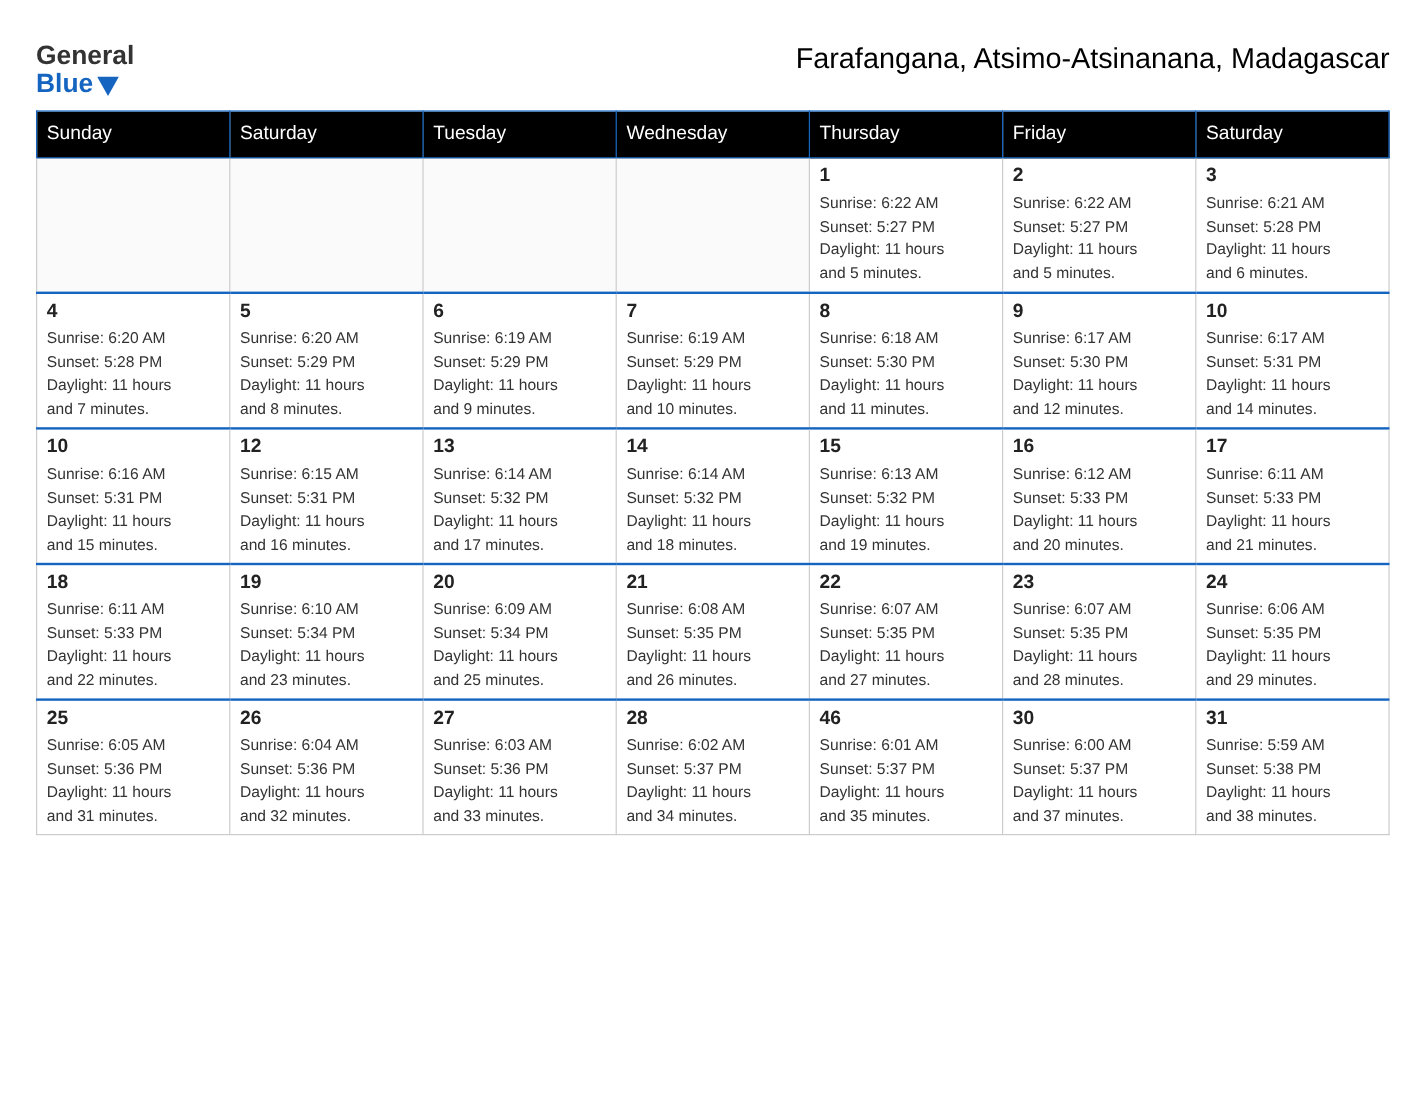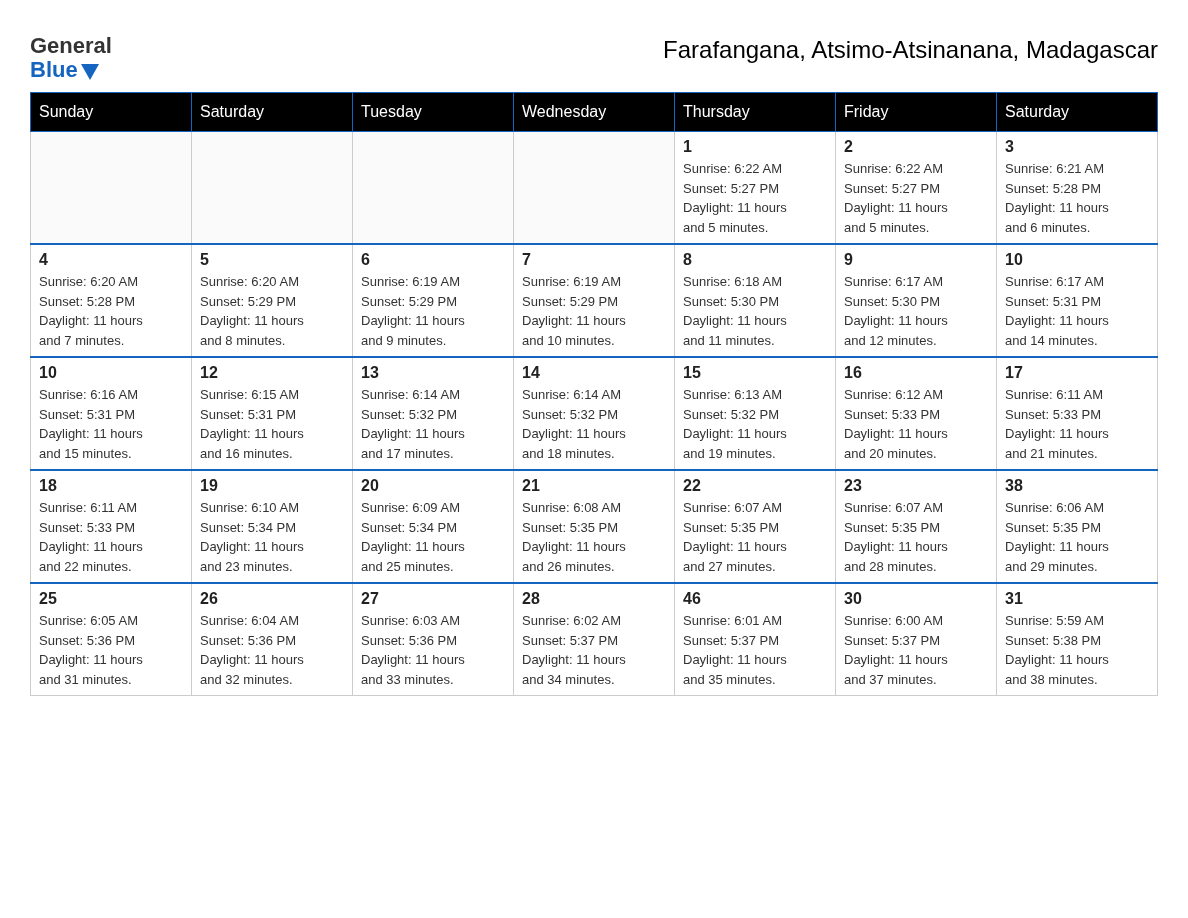--- a/index.html
+++ b/index.html
@@ -217,21 +217,21 @@
         </td>
         <td>
           <div class="cell-day">22</div>
           <div class="cell-info">Sunrise: 6:07 AM<br>Sunset: 5:35 PM<br>Daylight: 11 hours<br>and 27 minutes.</div>
         </td>
         <td>
           <div class="cell-day">23</div>
           <div class="cell-info">Sunrise: 6:07 AM<br>Sunset: 5:35 PM<br>Daylight: 11 hours<br>and 28 minutes.</div>
         </td>
         <td>
-          <div class="cell-day">38</div>
+          <div class="cell-day">24</div>
           <div class="cell-info">Sunrise: 6:06 AM<br>Sunset: 5:35 PM<br>Daylight: 11 hours<br>and 29 minutes.</div>
         </td>
       </tr>
       <tr class="row-divider">
         <td>
           <div class="cell-day">25</div>
           <div class="cell-info">Sunrise: 6:05 AM<br>Sunset: 5:36 PM<br>Daylight: 11 hours<br>and 31 minutes.</div>
         </td>
         <td>
           <div class="cell-day">26</div>

